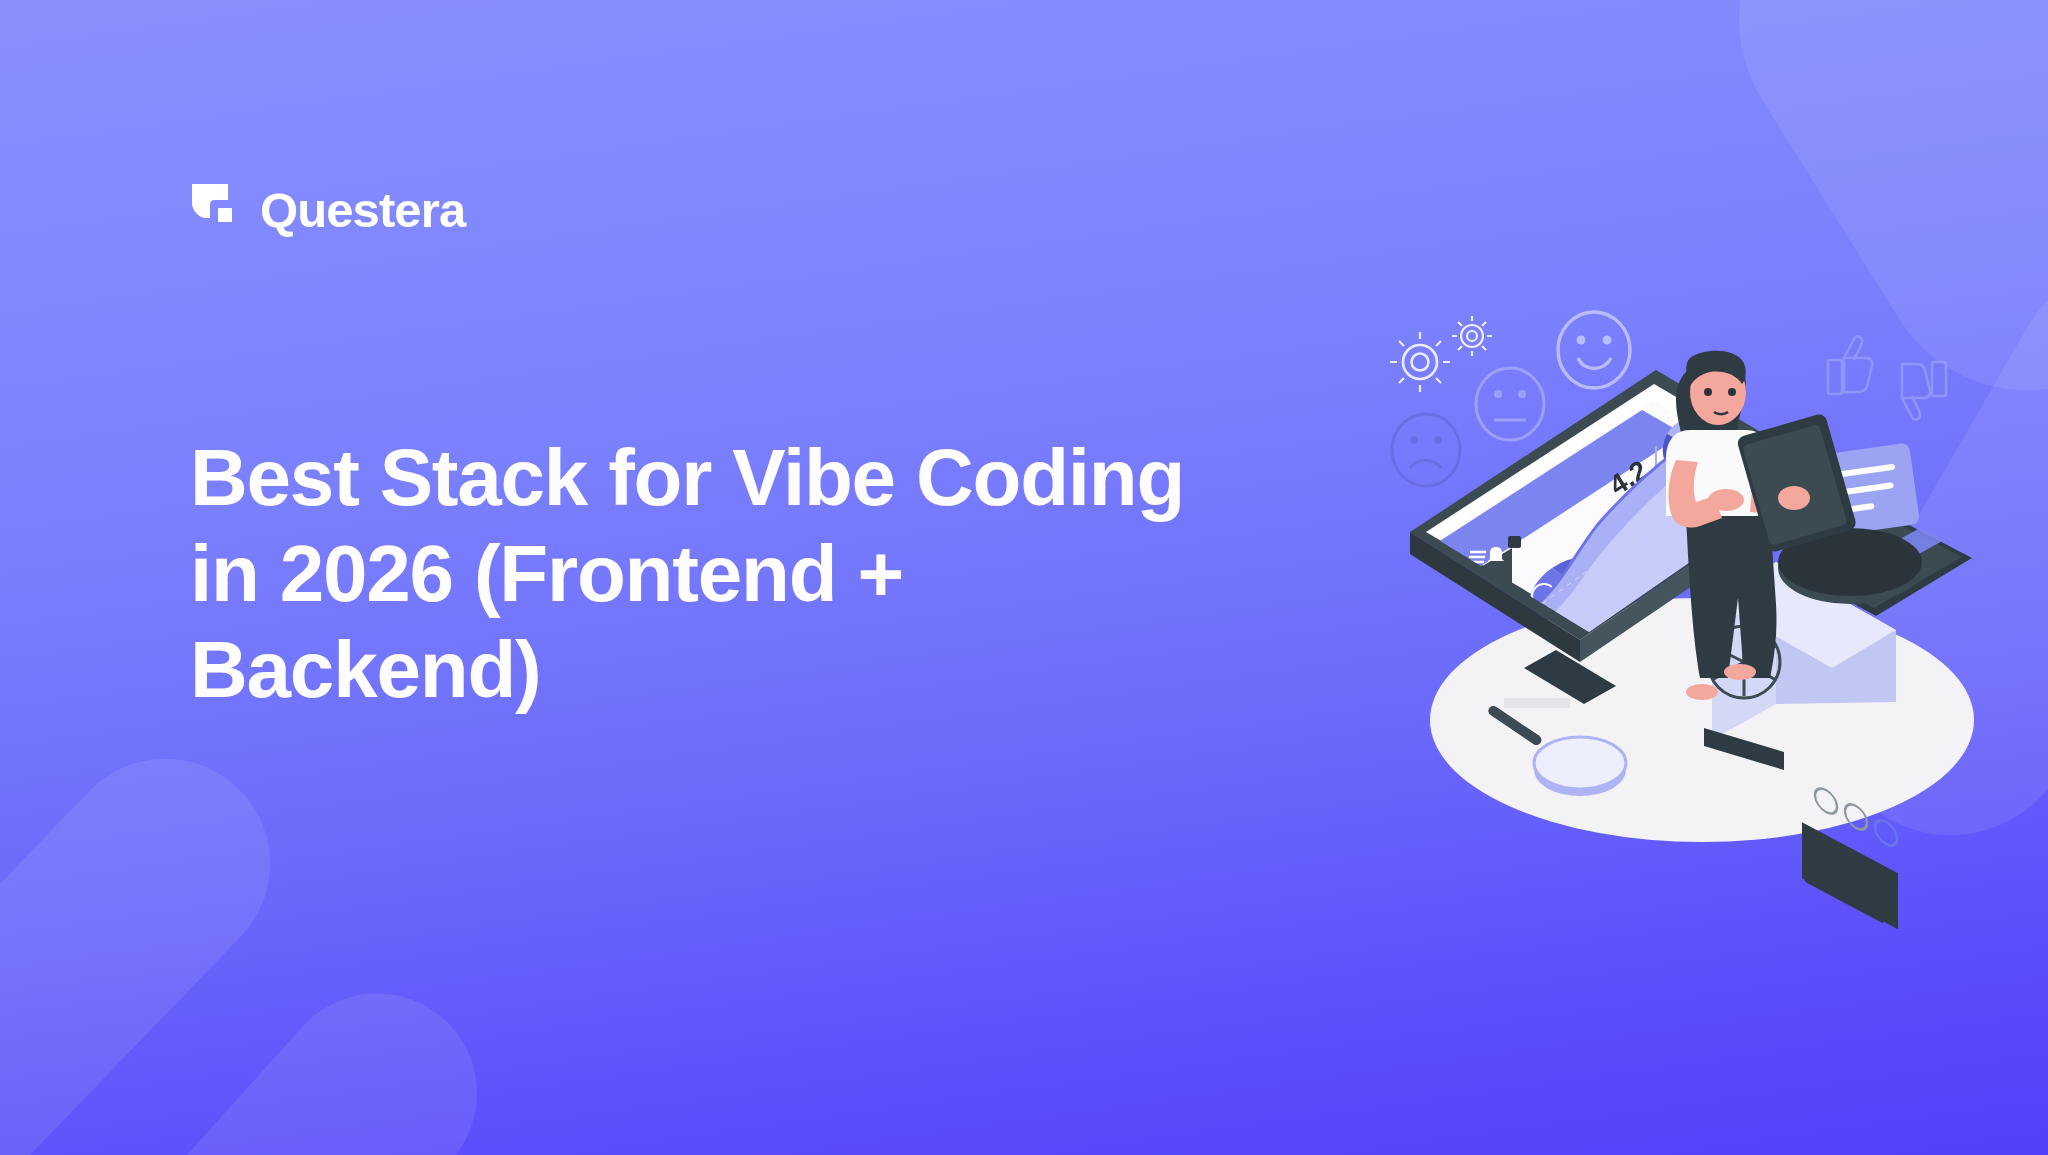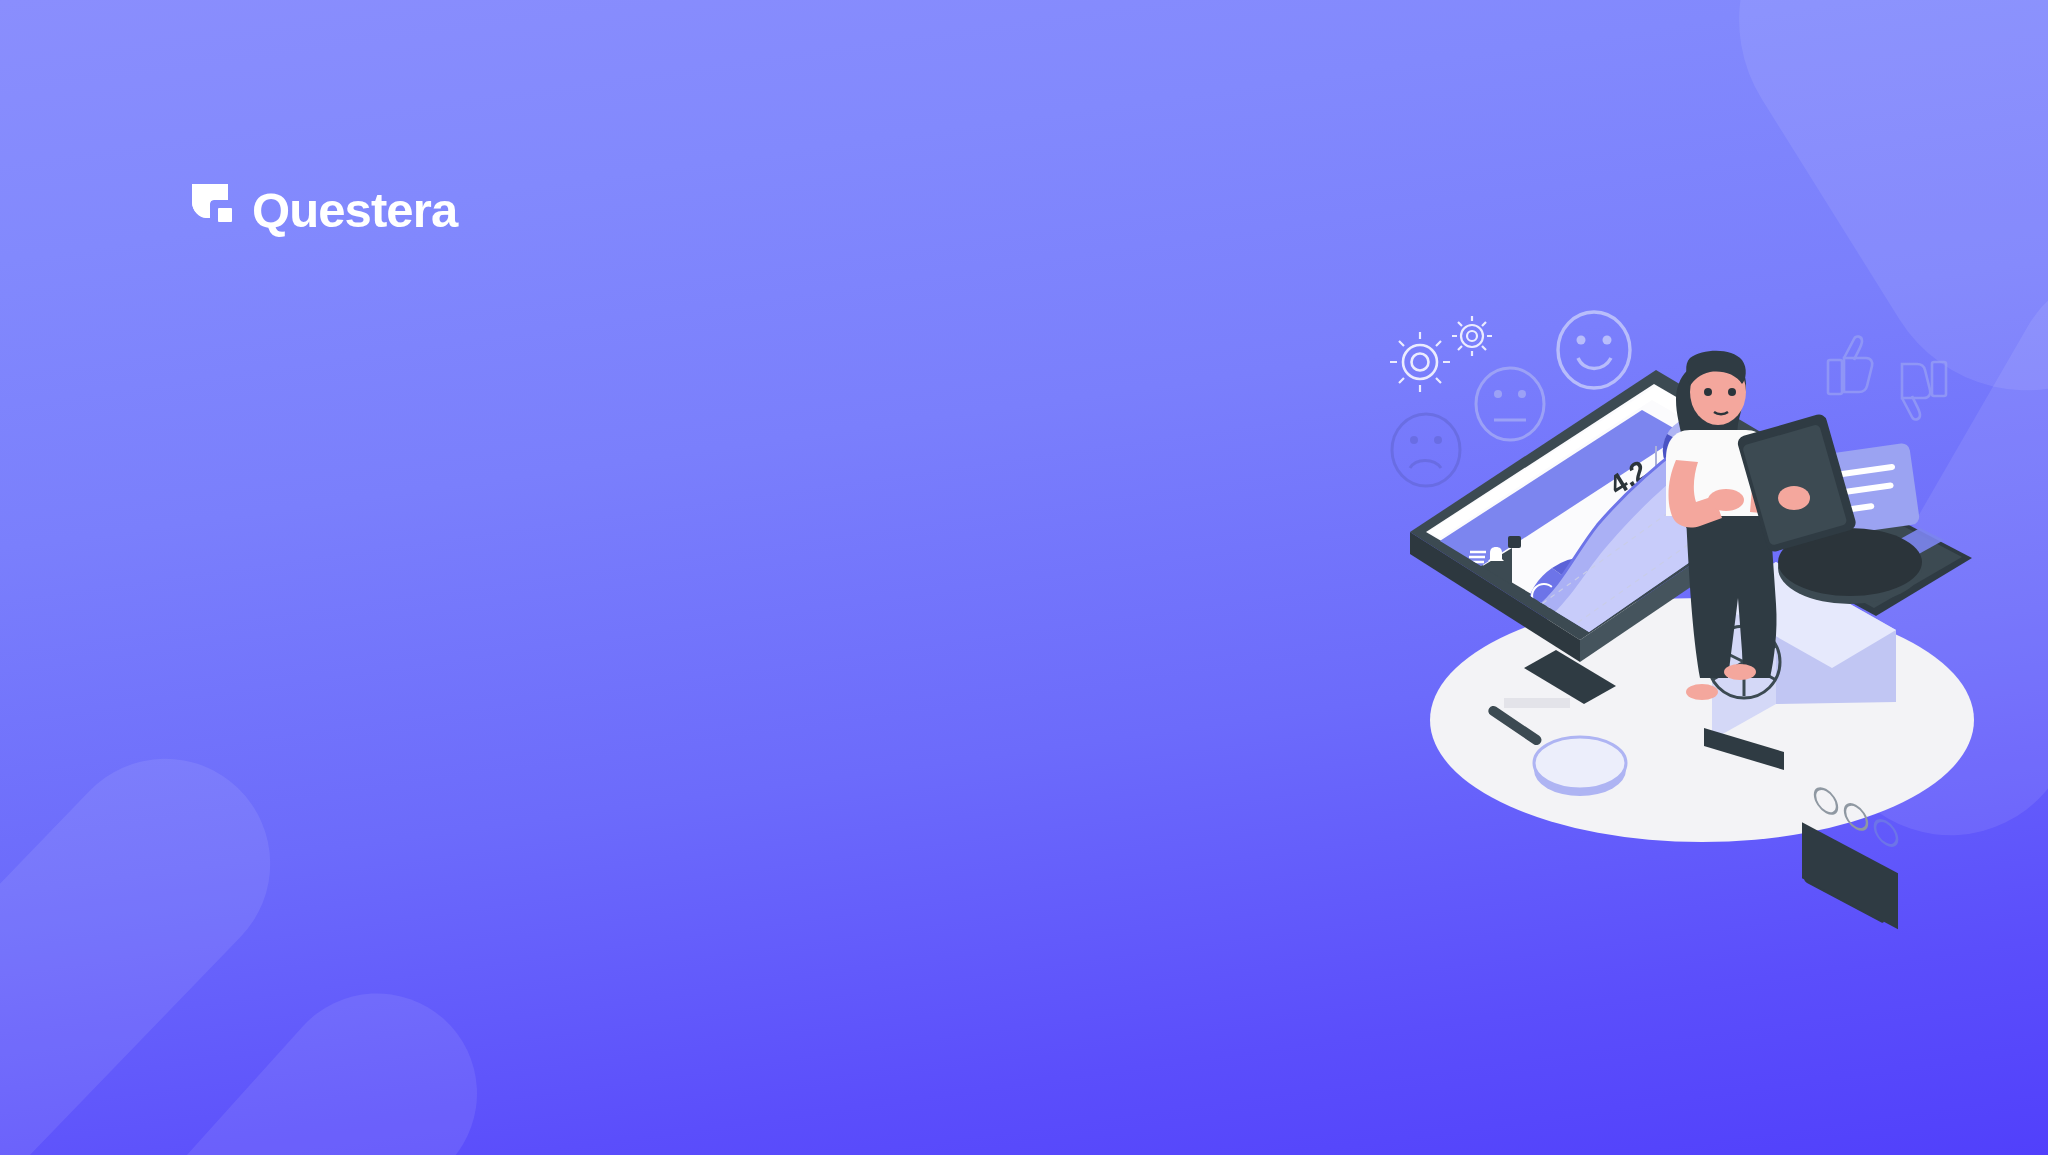--- a/index.html
+++ b/index.html
@@ -45,21 +45,21 @@
     width:200px; height:460px;
     left:190px; top:960px;
     background:rgba(255,255,255,.085);
     border-radius:120px;
     transform:rotate(42deg);
   }
 
   
   .logo-row{
     position:absolute; left:190px; top:182px;
-    display:flex; align-items:center; gap:6px;
+    display:flex; align-items:center; gap:14px;
   }
   .logo-mark{ width:56px; height:56px; display:block; }
   .logo-word{
     font-size:49px; font-weight:700; color:#ffffff;
     letter-spacing:-.9px; line-height:1;
   }
 
   
   .headline{
     position:absolute; left:190px; top:430px;
@@ -94,20 +94,21 @@
       <svg class="logo-mark" viewBox="0 0 56 56" fill="none" aria-hidden="true">
         <path d="M2 2h36v16h-14a4 4 0 0 0-4 4v14h-4C9.2 36 2 28.8 2 20V2z" fill="#fff"></path>
         <rect x="26" y="24" width="12" height="12" rx="1.5" fill="#fff" opacity="0"></rect>
         <path d="M2 2h36v16h-14a4 4 0 0 0-4 4v14C9.2 36 2 28.8 2 20V2z" fill="#fff"></path>
         <rect x="28" y="26" width="14" height="14" rx="1" fill="#fff"></rect>
       </svg>
     </span>
     <span class="logo-word">Questera</span>
   </div>
 
+  <h1 class="headline">Best Stack for Vibe Coding in 2026 (Frontend + Backend)</h1>
 
   <div class="illo">
     <svg viewBox="0 0 620 560" aria-hidden="true">
       <defs>
         <clipPath id="screenClip">
           <polygon points="38,230 268,82 430,176 205,332"></polygon>
         </clipPath>
       </defs>
 
       <ellipse cx="318" cy="420" rx="272" ry="122" fill="#f3f3f6"></ellipse>

